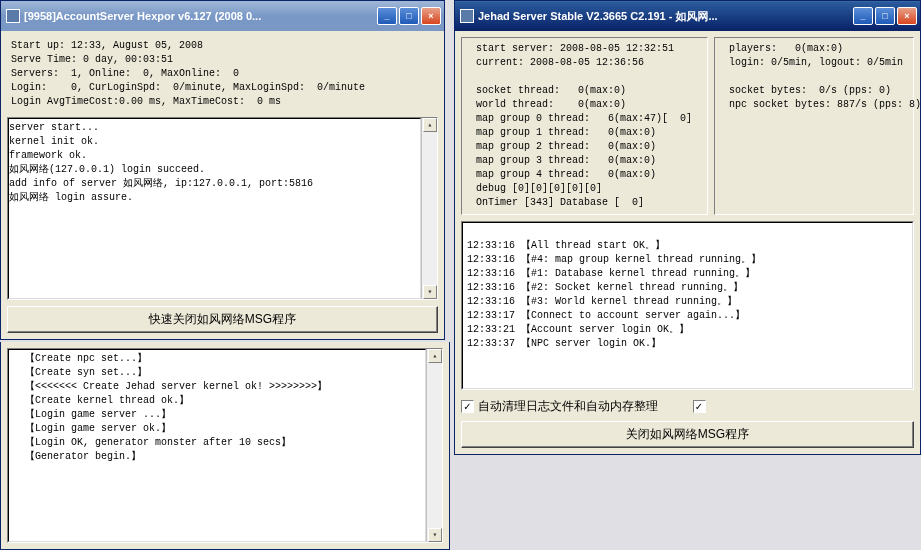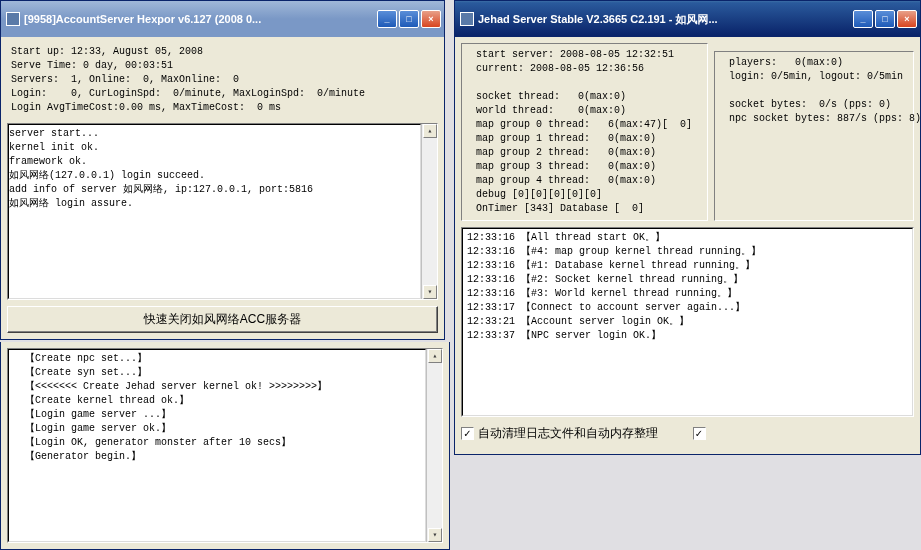--- a/index.html
+++ b/index.html
@@ -13,21 +13,21 @@
   overflow: hidden;
 }
 .window {
   position: absolute;
   background: #ece9d8;
   border: 1px solid #0a246a;
   display: flex;
   flex-direction: column;
 }
 .titlebar {
-  height: 36px;
+  height: 30px;
   background: linear-gradient(to bottom, #3b6ea5 0%, #2a5a9c 5%, #0a246a 95%, #0a246a 100%);
   color: white;
   display: flex;
   align-items: center;
   padding: 0 3px 0 5px;
   font-family: Tahoma, sans-serif;
   font-size: 11px;
   font-weight: bold;
 }
 .titlebar-inactive {
@@ -180,21 +180,21 @@
 add info of server 如风网络, ip:127.0.0.1, port:5816
 如风网络 login assure.</div>
           <div class="scrollbar-v">
             <div class="sb-arrow" style="top:0">▴</div>
             <div class="sb-arrow" style="bottom:0">▾</div>
           </div>
         </div>
       </div>
     </div>
     <div class="btn-row">
-      <button class="btn">快速关闭如风网络ACC服务器</button>
+      <button class="btn">快速关闭如风网络MSG程序</button>
     </div>
   </div>
 </div>
 
 <div class="window" id="win2" style="left:454px;">
   <div class="titlebar">
     <span class="title-icon"></span>
     <span class="title-text">Jehad Server Stable V2.3665 C2.191  - 如风网...</span>
     <div class="win-btns">
       <div class="win-btn">_</div>
@@ -211,48 +211,49 @@
 socket thread:   0(max:0)
 world thread:    0(max:0)
 map group 0 thread:   6(max:47)[  0]
 map group 1 thread:   0(max:0)
 map group 2 thread:   0(max:0)
 map group 3 thread:   0(max:0)
 map group 4 thread:   0(max:0)
 debug [0][0][0][0][0]
 OnTimer [343] Database [  0]</div>
       </div>
-      <div class="panel" style="width:200px;margin-top:8px;">
+      <div class="panel" style="width:200px;">
         <div class="mono">players:   0(max:0)
 login: 0/5min, logout: 0/5min
 
 socket bytes:  0/s (pps: 0)
 npc socket bytes: 887/s (pps: 8)</div>
       </div>
     </div>
     <div class="log-box" style="flex:1;">
-      <div class="log-inner mono" style="height:100%; padding:2px 4px;">12:33:16 【All thread start OK。】
+      <div class="log-inner mono" style="height:100%; padding:16px 4px;">12:33:16 【All thread start OK。】
 12:33:16 【#4: map group kernel thread running。】
 12:33:16 【#1: Database kernel thread running。】
 12:33:16 【#2: Socket kernel thread running。】
 12:33:16 【#3: World kernel thread running。】
 12:33:17 【Connect to account server again...】
 12:33:21 【Account server login OK。】
 12:33:37 【NPC server login OK.】</div>
     </div>
     <div class="row" style="margin-top:8px; gap:10px; font-family:Tahoma,SimSun,sans-serif;">
       <label class="checkbox flex1">
         <span class="box">✓</span>
         <span>自动清理日志文件和自动内存整理</span>
       </label>
       <label class="checkbox flex1">
         <span class="box">✓</span>
       </label>
     </div>
     <div class="btn-row">
+      <button class="btn">关闭如风网络MSG程序</button>
     </div>
   </div>
 </div>
 
 <div class="window" id="win3">
   <div class="client" style="padding:6px;">
     <div class="row" style="flex:1;">
       <div class="log-box flex1">
         <div class="row" style="height:100%;">
           <div class="log-inner flex1 mono" style="padding:2px 16px;">【Create npc set...】

